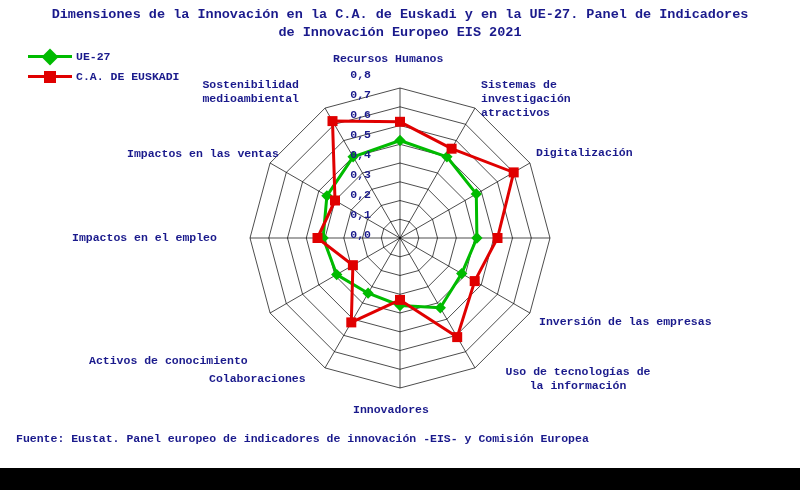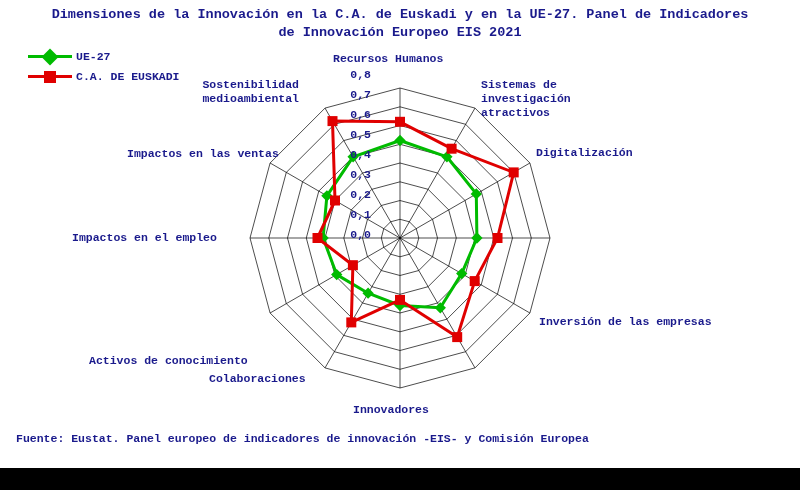--- a/index.html
+++ b/index.html
@@ -175,20 +175,21 @@
           <rect x="330.0" y="147.5" width="10" height="10" fill="#e00000"></rect>
           <rect x="327.5" y="68.1" width="10" height="10" fill="#e00000"></rect>
         </g>
       </svg>
   </div>
 
   <div class="axis-label" style="left:333px; top:52px;">Recursos Humanos</div>
   <div class="axis-label two-line" style="left:481px; top:78px; width:160px;">Sistemas de investigación atractivos</div>
   <div class="axis-label" style="left:536px; top:146px;">Digitalización</div>
   <div class="axis-label" style="left:539px; top:315px;">Inversión de las empresas</div>
+  <div class="axis-label two-line" style="left:503px; top:365px; width:150px; text-align:center;">Uso de tecnologías de la información</div>
   <div class="axis-label" style="left:353px; top:403px;">Innovadores</div>
   <div class="axis-label" style="left:209px; top:372px;">Colaboraciones</div>
   <div class="axis-label" style="left:89px; top:318px;margin-top:36px;">Activos de conocimiento</div>
   <div class="axis-label" style="left:72px; top:231px;">Impactos en el empleo</div>
   <div class="axis-label" style="left:91px; top:147px;padding-left:36px;">Impactos en las ventas</div>
   <div class="axis-label two-line" style="left:154px; top:78px; width:145px; text-align:right;">Sostenibilidad medioambiental</div>
 
   <div class="tick-label" style="left:337px; top:228px;">0,0</div>
   <div class="tick-label" style="left:337px; top:208px;">0,1</div>
   <div class="tick-label" style="left:337px; top:188px;">0,2</div>

